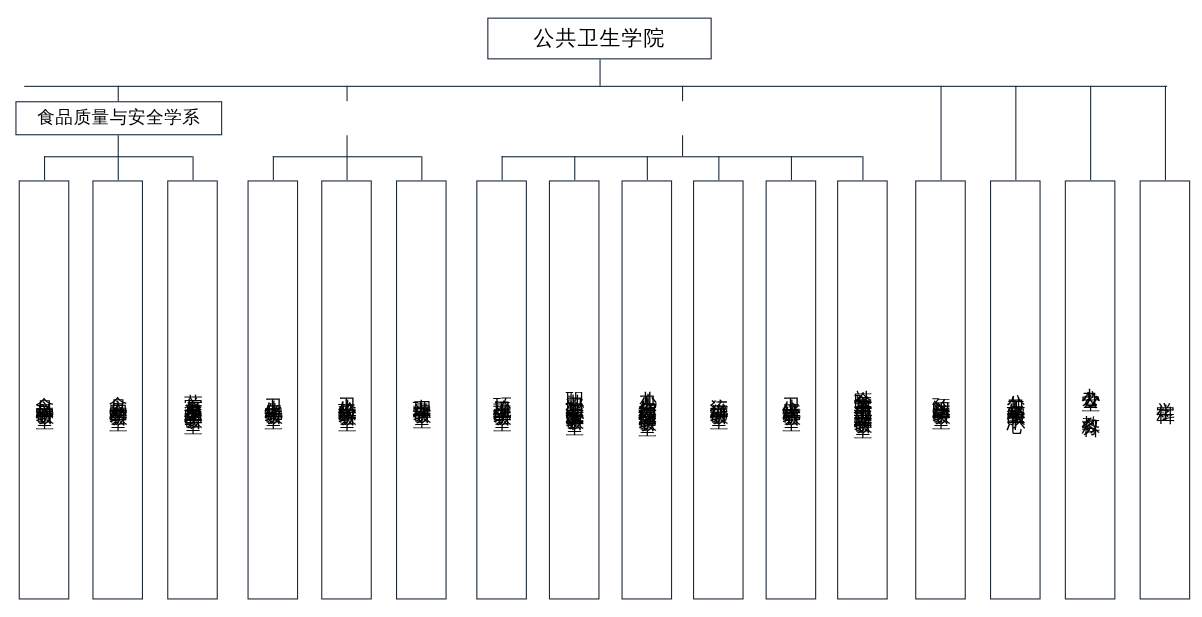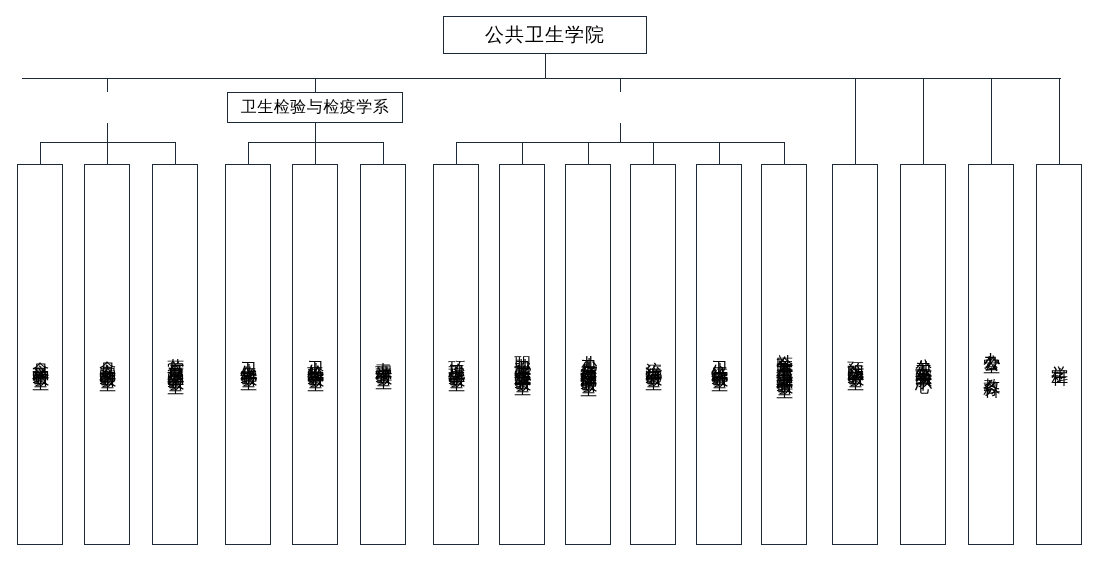--- a/index.html
+++ b/index.html
@@ -58,22 +58,22 @@
 
   <div class="line vline" style="left:107px;top:78px;height:14px;"></div>
   <div class="line vline" style="left:315px;top:78px;height:14px;"></div>
   <div class="line vline" style="left:620px;top:78px;height:14px;"></div>
 
   <div class="line vline" style="left:855px;top:78px;height:86px;"></div>
   <div class="line vline" style="left:923px;top:78px;height:86px;"></div>
   <div class="line vline" style="left:991px;top:78px;height:86px;"></div>
   <div class="line vline" style="left:1059px;top:78px;height:86px;"></div>
 
-  <div class="box hbox small" style="left:227px;top:92px;width:176px;height:31px;">
-    <span>卫生检验与检疫学系</span>
+  <div class="box hbox small" style="left:14px;top:92px;width:188px;height:31px;">
+    <span>食品质量与安全学系</span>
   </div>
 
   <div class="line vline" style="left:107px;top:123px;height:19px;"></div>
   <div class="line hline" style="left:40px;top:142px;width:135px;"></div>
   <div class="line vline" style="left:40px;top:142px;height:22px;"></div>
   <div class="line vline" style="left:107px;top:142px;height:22px;"></div>
   <div class="line vline" style="left:175px;top:142px;height:22px;"></div>
 
   <div class="line vline" style="left:315px;top:123px;height:19px;"></div>
   <div class="line hline" style="left:248px;top:142px;width:135px;"></div>

